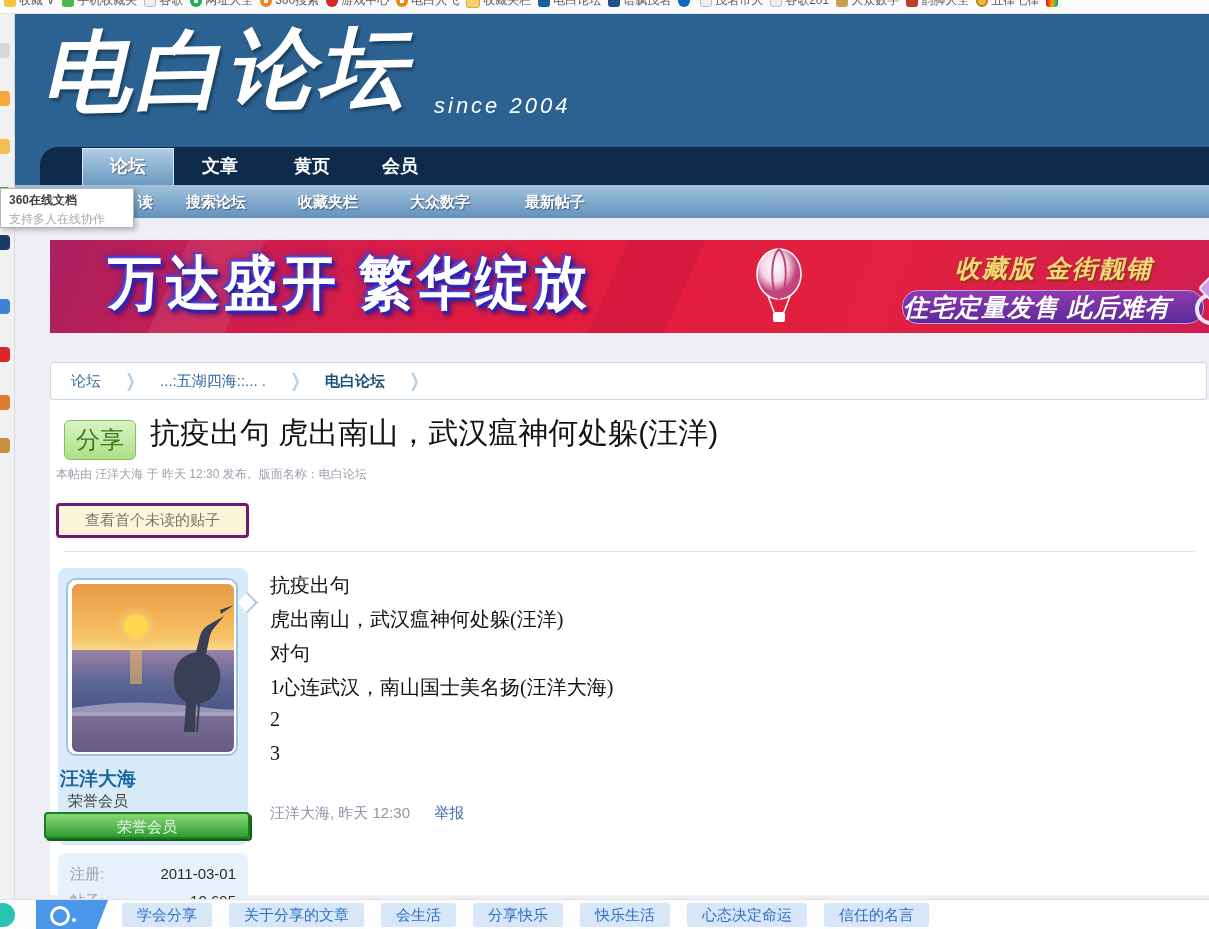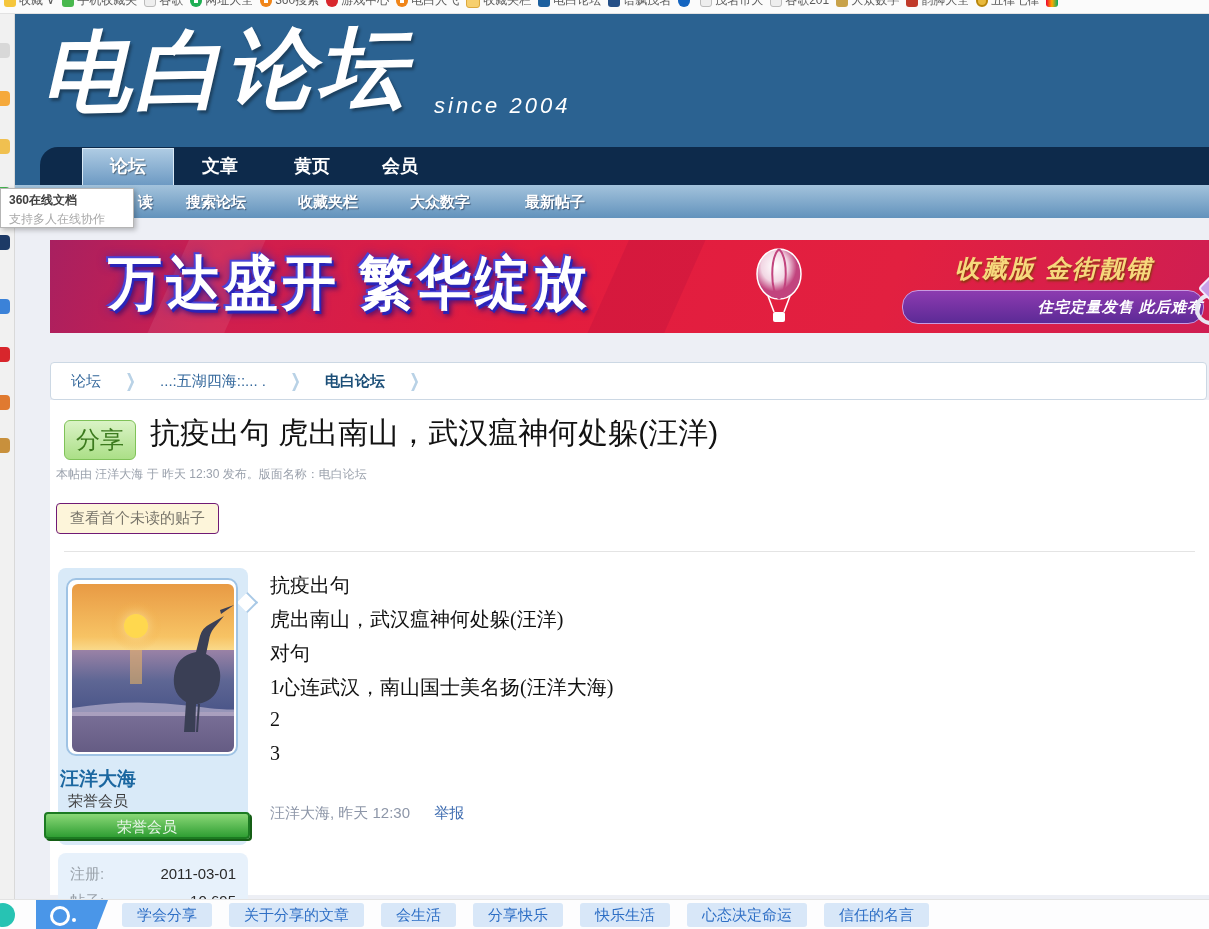--- a/index.html
+++ b/index.html
@@ -44,36 +44,36 @@
   
   #tooltip{left:0;top:188px;width:134px;height:40px;background:#fff;border:1px solid #b5b5b5;box-shadow:2px 2px 5px rgba(0,0,0,.25);z-index:50;padding:3px 0 0 8px;box-sizing:border-box;}
   #tooltip .t1{font-size:12px;font-weight:bold;color:#404040;}
   #tooltip .t2{font-size:12px;color:#a8a8a8;margin-top:2px;}
 
   
   #banner{left:50px;top:240px;width:1159px;height:93px;background:linear-gradient(110deg,#a82060 0%,#cf1e4e 16%,#e31c3e 42%,#e22040 72%,#cf1e52 100%);overflow:hidden;cursor:pointer;}
   #banner .streak{position:absolute;left:120px;top:-30px;width:70px;height:160px;background:rgba(255,255,255,.08);transform:rotate(24deg);}
   #banner .headline{position:absolute;left:58px;top:8px;font-size:54px;font-weight:bold;color:#fff;letter-spacing:4px;white-space:nowrap;text-shadow:2px 2px 0 #2a24b8,-2px -2px 0 #4a44d8,0 0 10px #2a24b8,4px 4px 4px rgba(60,0,80,.6);transform:scaleY(1.08);}
   #banner .gold{position:absolute;left:905px;top:12px;font-size:25px;font-weight:bold;font-style:italic;color:#f6d87c;letter-spacing:2px;white-space:nowrap;text-shadow:1px 2px 2px rgba(120,60,0,.8);}
-  #banner .pill{position:absolute;left:852px;top:50px;width:300px;height:32px;line-height:32px;text-align:right;background:linear-gradient(#8d3bb0,#5c2a96);border-radius:16px;border:1px solid #c89ae0;color:#fff;font-size:15px;font-weight:bold;letter-spacing:1px;font-style:italic;white-space:nowrap;}
+  #banner .pill{position:absolute;left:852px;top:50px;width:300px;height:32px;line-height:32px;text-align:left;background:linear-gradient(#8d3bb0,#5c2a96);border-radius:16px;border:1px solid #c89ae0;color:#fff;font-size:25px;font-weight:bold;letter-spacing:1px;font-style:italic;white-space:nowrap;}
 
   
   #crumbbox{left:50px;top:362px;width:1157px;height:38px;background:#fff;border:1px solid #ccd8e4;border-radius:4px;box-sizing:border-box;display:flex;align-items:center;padding-left:20px;}
   .crumb{font-size:15px;color:#33679b;cursor:pointer;}
   .crumb.last{font-weight:bold;color:#1c4f78;}
   .crumbsep{color:#b9d2e6;font-size:18px;margin:0 22px;transform:scaleX(.7);}
 
   
   #card{left:50px;top:400px;width:1159px;height:495px;background:#fff;}
 
   
   #badge-share{left:64px;top:420px;padding:3px 11px;background:linear-gradient(#daf3c6,#abdf87);border:1px solid #7fc258;border-radius:6px;color:#3c7a1e;font-size:24px;}
   #thread-title{left:150px;top:413px;font-size:30px;color:#121212;white-space:nowrap;}
   #thread-meta{left:56px;top:466px;font-size:12px;color:#9aa1ac;}
-  #unread-btn{left:56px;top:503px;padding:5px 13px;background:#fdf5da;border:1px solid #701a75;border-radius:4px;color:#77746a;font-size:15px;cursor:pointer;}
+  #unread-btn{left:56px;top:503px;padding:5px 26px;background:#fdf5da;border:3px solid #701a75;border-radius:4px;color:#77746a;font-size:15px;cursor:pointer;}
   #divider{left:64px;top:551px;width:1131px;height:1px;background:#e4e4e4;}
 
   
   #upanel{left:58px;top:568px;width:190px;height:277px;background:#d9eaf8;border-radius:8px;}
   #uarrow{left:240px;top:595px;width:13px;height:13px;background:#fff;border-top:2px solid #a9c9e6;border-right:2px solid #a9c9e6;transform:rotate(45deg);}
   #avatarbox{left:66px;top:578px;width:172px;height:178px;background:#fff;border:2px solid #9fc3e4;border-radius:10px;box-sizing:border-box;cursor:pointer;}
   #avatarbox svg{position:absolute;left:4px;top:4px;border-radius:6px;}
   #uname{left:60px;top:766px;font-size:19px;font-weight:bold;color:#1b67a0;cursor:pointer;}
   #urank{left:68px;top:792px;font-size:15px;color:#3d3d3d;}
   #ubadge{left:44px;top:812px;width:206px;height:27px;line-height:25px;text-align:center;background:linear-gradient(#8ad877,#2f9e33);border:2px solid #1c7a22;border-radius:4px;box-shadow:2px 2px 0 #155e15;color:#eaf6ea;font-size:15px;box-sizing:border-box;cursor:pointer;}

